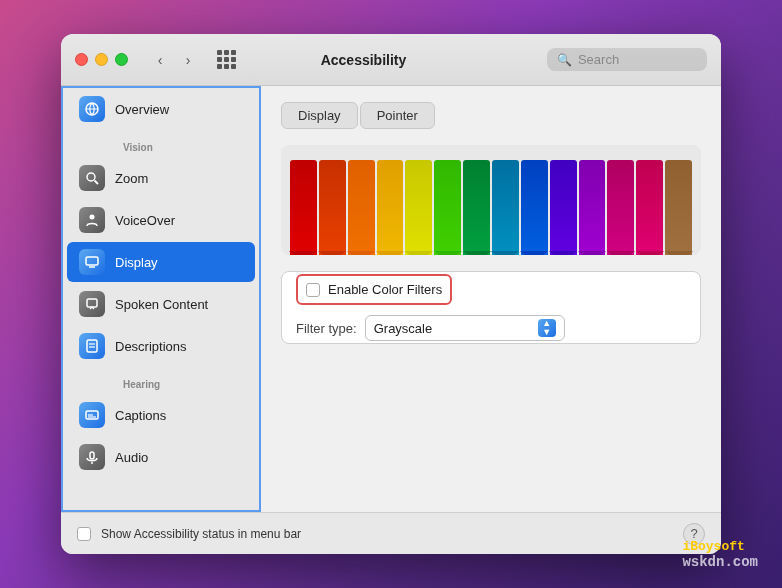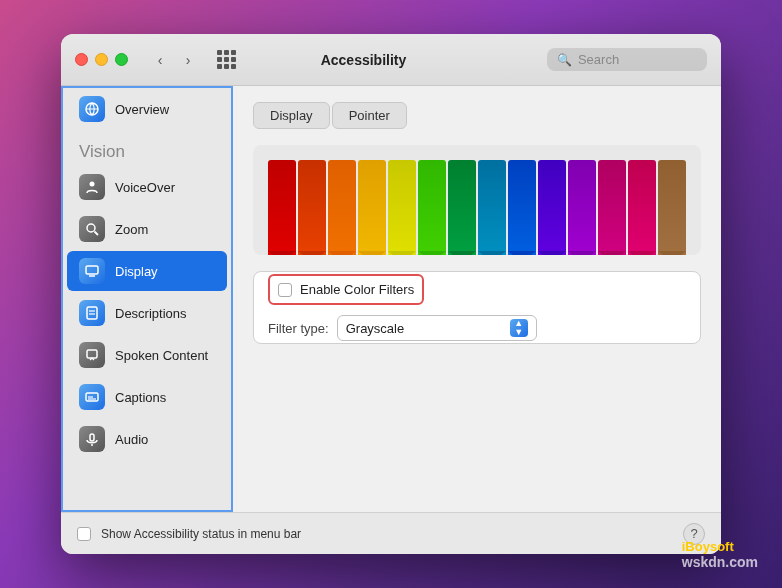--- a/index.html
+++ b/index.html
@@ -105,21 +105,21 @@
     .search-placeholder {
       font-size: 13px;
       color: #888;
     }
     .content {
       display: flex;
       flex: 1;
       overflow: hidden;
     }
     .sidebar {
-      width: 172px;
+      width: 200px;
       background: #e8e8e8;
       border-right: 1px solid #d0d0d0;
       display: flex;
       flex-direction: column;
       overflow-y: auto;
       flex-shrink: 0;
       border: 2px solid #5b9cf0;
       border-radius: 0;
     }
     .sidebar-item {
@@ -134,24 +134,25 @@
     .sidebar-item.active {
       background: #1d6fe4;
       border-radius: 6px;
     }
     .sidebar-item.active .sidebar-label { color: #fff; }
     .sidebar-label {
       font-size: 13px;
       color: #222;
     }
     .sidebar-section-label {
-      font-size: 17px;
+      font-size: 10px;
       color: #888;
       padding: 12px 16px 4px;
-      font-weight: 400;
+      font-weight: 700;
+      margin-left: 44px;
     }
     .sidebar-icon {
       width: 26px;
       height: 26px;
       border-radius: 6px;
       display: flex;
       align-items: center;
       justify-content: center;
       font-size: 16px;
       flex-shrink: 0;
@@ -320,20 +321,21 @@
       cursor: pointer;
     }
     .watermark {
       position: absolute;
       bottom: 18px;
       right: 24px;
       font-size: 13px;
       color: rgba(255,255,255,0.85);
       font-weight: 600;
       pointer-events: none;
+      font-family: Liberation Mono, monospace;
     }
     .watermark span { color: #ffcc00; }
 
     
     .p1 { background: linear-gradient(180deg, #c00000, #e00000); }
     .p1::after { border-top: 12px solid #c00000; }
     .p2 { background: linear-gradient(180deg, #c83000, #e84000); }
     .p2::after { border-top: 12px solid #c83000; }
     .p3 { background: linear-gradient(180deg, #e06000, #f07000); }
     .p3::after { border-top: 12px solid #e06000; }
@@ -406,70 +408,71 @@
               <path d="M8 2 C11 5 11 11 8 14" stroke="white" stroke-width="1.2"></path>
               <path d="M2 8 H14" stroke="white" stroke-width="1.2"></path>
             </svg>
         </div>
         <span class="sidebar-label">Overview</span>
       </div>
 
       <div class="sidebar-section-label">Vision</div>
 
       <div class="sidebar-item">
+        <div class="sidebar-icon icon-zoom">
+          <svg width="16" height="16" viewBox="0 0 16 16" fill="none">
+              <circle cx="7" cy="7" r="4" stroke="white" stroke-width="1.5"></circle>
+              <line x1="10.5" y1="10.5" x2="14" y2="14" stroke="white" stroke-width="1.8"></line>
+            </svg>
+        </div>
+        <span class="sidebar-label">Zoom</span>
+      </div>
+
+      <div class="sidebar-item">
         <div class="sidebar-icon icon-voiceover">
           <svg width="16" height="16" viewBox="0 0 16 16" fill="none">
               <circle cx="8" cy="5" r="2.5" fill="white"></circle>
               <path d="M3 14 C3 10.5 13 10.5 13 14" stroke="white" stroke-width="1.5"></path>
             </svg>
         </div>
         <span class="sidebar-label">VoiceOver</span>
       </div>
 
-      <div class="sidebar-item">
-        <div class="sidebar-icon icon-zoom">
-          <svg width="16" height="16" viewBox="0 0 16 16" fill="none">
-              <circle cx="7" cy="7" r="4" stroke="white" stroke-width="1.5"></circle>
-              <line x1="10.5" y1="10.5" x2="14" y2="14" stroke="white" stroke-width="1.8"></line>
-            </svg>
-        </div>
-        <span class="sidebar-label">Zoom</span>
-      </div>
-
       <div class="sidebar-item active">
         <div class="sidebar-icon icon-display">
           <svg width="16" height="16" viewBox="0 0 16 16" fill="none">
               <rect x="2" y="3" width="12" height="8" rx="1.5" stroke="white" stroke-width="1.5"></rect>
               <line x1="5" y1="13" x2="11" y2="13" stroke="white" stroke-width="1.5"></line>
             </svg>
         </div>
         <span class="sidebar-label">Display</span>
+      </div>
+
+      <div class="sidebar-item">
+        <div class="sidebar-icon icon-spoken">
+          <svg width="16" height="16" viewBox="0 0 16 16" fill="none">
+              <rect x="3" y="3" width="10" height="8" rx="1.5" stroke="white" stroke-width="1.5"></rect>
+              <path d="M6 13 L8 11 L10 13" fill="none" stroke="white" stroke-width="1.2"></path>
+            </svg>
+        </div>
+        <span class="sidebar-label">Spoken Content</span>
       </div>
 
       <div class="sidebar-item">
         <div class="sidebar-icon icon-descriptions">
           <svg width="16" height="16" viewBox="0 0 16 16" fill="none">
               <rect x="3" y="2" width="10" height="12" rx="1.5" stroke="white" stroke-width="1.5"></rect>
               <line x1="5" y1="6" x2="11" y2="6" stroke="white" stroke-width="1.2"></line>
               <line x1="5" y1="9" x2="11" y2="9" stroke="white" stroke-width="1.2"></line>
             </svg>
         </div>
         <span class="sidebar-label">Descriptions</span>
       </div>
 
-      <div class="sidebar-item">
-        <div class="sidebar-icon icon-spoken">
-          <svg width="16" height="16" viewBox="0 0 16 16" fill="none">
-              <rect x="3" y="3" width="10" height="8" rx="1.5" stroke="white" stroke-width="1.5"></rect>
-              <path d="M6 13 L8 11 L10 13" fill="none" stroke="white" stroke-width="1.2"></path>
-            </svg>
-        </div>
-        <span class="sidebar-label">Spoken Content</span>
-      </div>
-
+      <div class="sidebar-section-label">Hearing</div>
 
       <div class="sidebar-item">
         <div class="sidebar-icon icon-captions">
           <svg width="16" height="16" viewBox="0 0 16 16" fill="none">
               <rect x="2" y="4" width="12" height="8" rx="1.5" stroke="white" stroke-width="1.5"></rect>
               <line x1="4" y1="8" x2="9" y2="8" stroke="white" stroke-width="1.2"></line>
               <line x1="4" y1="10" x2="12" y2="10" stroke="white" stroke-width="1.2"></line>
             </svg>
         </div>
         <span class="sidebar-label">Captions</span>

